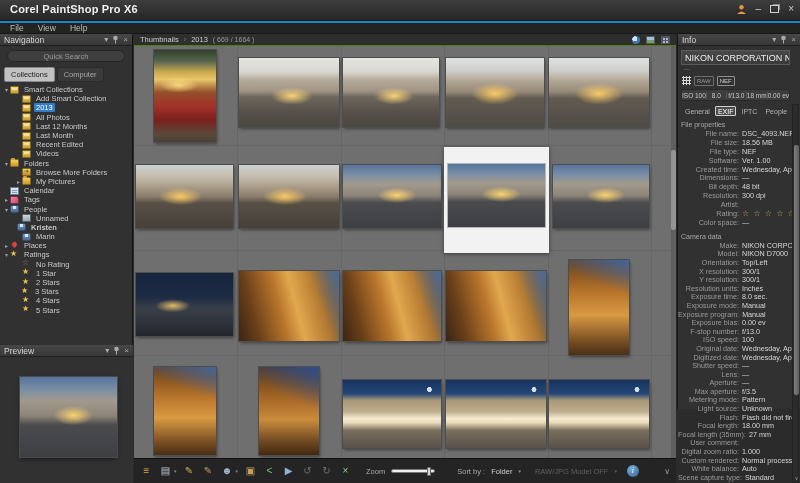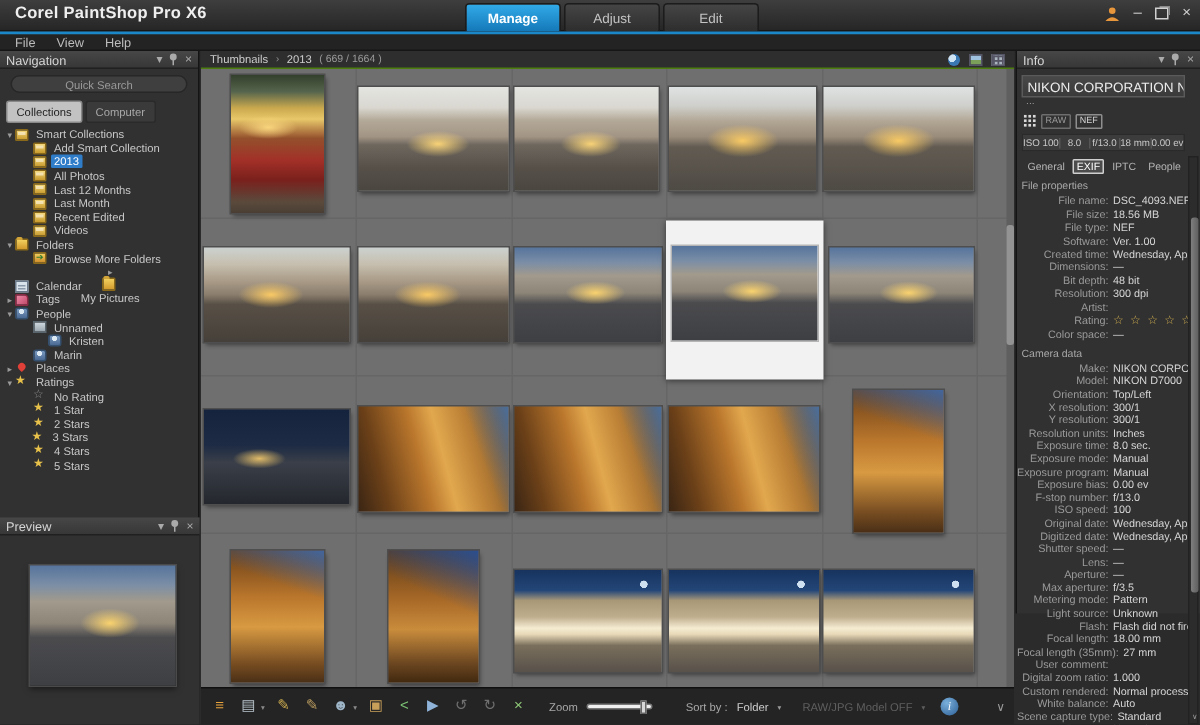--- a/index.html
+++ b/index.html
@@ -164,25 +164,20 @@
   #info-scroll-down { position:absolute; left:0; bottom:1px; width:7px; text-align:center; font-size:5px; color:#9a9a9a; }
   svg { display:block; }
 </style>
 </head>
 <body>
 
 <div id="app">
 
   <div id="titlebar">
     <span id="app-title">Corel PaintShop Pro X6</span>
-    <div id="app-tabs">
-      <div class="app-tab active">Manage</div>
-      <div class="app-tab">Adjust</div>
-      <div class="app-tab">Edit</div>
-    </div>
     <div id="win-controls">
       <span>
         <svg width="11" height="11" viewBox="0 0 11 11">
             <circle cx="5.5" cy="3.2" r="2.2" fill="#e8963c"></circle>
             <path d="M1 10 q4.5-5 9 0 Z" fill="#e8963c"></path>
           </svg>
       </span>
       <span class="win-btn">–</span>
       <span id="restore-box"></span>
       <span class="win-btn">×</span>
@@ -261,21 +256,21 @@
           <div class="tree-row" style="padding-left: 3px;">
             <span class="exp">▾</span>
             <span class="ti ic-folder"></span>
             <span class="tree-label">Folders</span>
           </div>
           <div class="tree-row" style="padding-left: 15px;">
             <span class="exp"></span>
             <span class="ti ic-folder-browse"></span>
             <span class="tree-label">Browse More Folders</span>
           </div>
-          <div class="tree-row" style="padding-left: 15px; flex-direction: column;">
+          <div class="tree-row" style="padding-left: 15px;">
             <span class="exp">▸</span>
             <span class="ti ic-folder"></span>
             <span class="tree-label">My Pictures</span>
           </div>
           <div class="tree-row" style="padding-left: 3px;">
             <span class="exp"></span>
             <span class="ti ic-calendar"></span>
             <span class="tree-label">Calendar</span>
           </div>
           <div class="tree-row" style="padding-left: 3px;">
@@ -286,21 +281,21 @@
           <div class="tree-row" style="padding-left: 3px;">
             <span class="exp">▾</span>
             <span class="ti ic-person"></span>
             <span class="tree-label">People</span>
           </div>
           <div class="tree-row" style="padding-left: 15px;">
             <span class="exp"></span>
             <span class="ti ic-photo"></span>
             <span class="tree-label">Unnamed</span>
           </div>
-          <div class="tree-row" style="padding-left: 25px;">
+          <div class="tree-row" style="padding-left: 10px; font-weight: bold;">
             <span class="exp"></span>
             <span class="ti ic-person"></span>
             <span class="tree-label">Kristen</span>
           </div>
           <div class="tree-row" style="padding-left: 15px;">
             <span class="exp"></span>
             <span class="ti ic-person"></span>
             <span class="tree-label">Marin</span>
           </div>
           <div class="tree-row" style="padding-left: 3px;">

